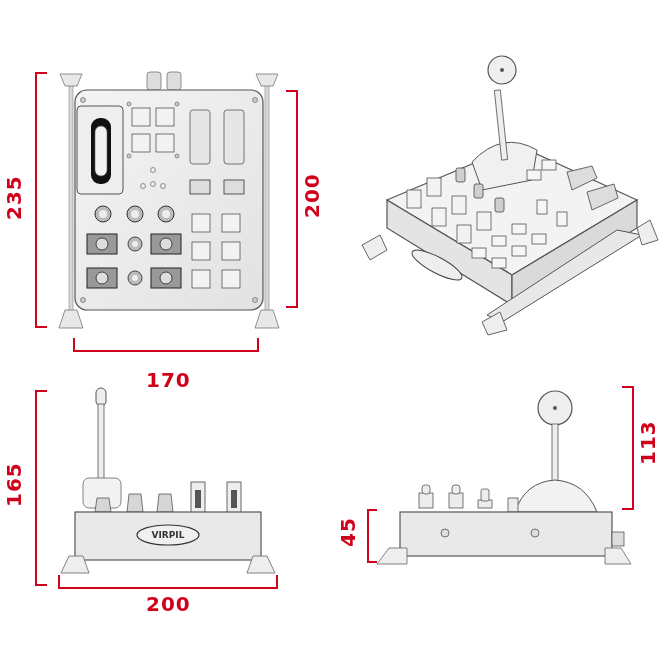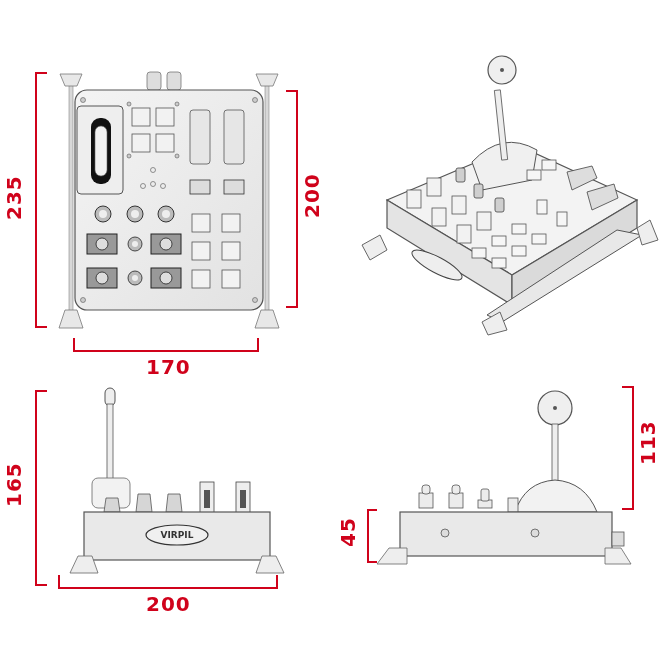--- a/index.html
+++ b/index.html
@@ -95,21 +95,21 @@
       <circle cx="74" cy="90" r="2"></circle>
         <circle cx="122" cy="90" r="2"></circle>
     </g>
   </svg>
 </div>
 <div class="dim-v" style="left:35px;top:72px;width:12px;height:256px;"></div>
 <div class="dim-label rot" style="left:-6px;top:188px;width:40px;text-align:center;">235</div>
 <div class="dim-v right" style="left:286px;top:90px;width:12px;height:218px;"></div>
 <div class="dim-label rot" style="left:292px;top:186px;width:40px;text-align:center;">200</div>
 <div class="dim-h" style="left:73px;top:338px;width:186px;height:14px;"></div>
-<div class="dim-label" style="left:146px;top:355px;">170</div>
+<div class="dim-label" style="left:146px;top:368px;">170</div>
 
 <div class="view" style="left:352px;top:50px;width:310px;height:300px;">
   <svg width="310" height="300" viewBox="0 0 310 300">
 
     <path d="M35 150 L165 95 L285 150 L160 225 Z" fill="#f3f3f3" stroke="#555" stroke-width="1.2"></path>
     <path d="M35 150 L35 178 L160 255 L160 225 Z" fill="#e4e4e4" stroke="#555" stroke-width="1.2"></path>
     <path d="M160 225 L160 255 L285 178 L285 150 Z" fill="#dadada" stroke="#555" stroke-width="1.2"></path>
 
     <path d="M135 265 L265 180 L290 185 L150 272 Z" fill="#e8e8e8" stroke="#555" stroke-width="1"></path>
 
@@ -151,21 +151,21 @@
       <rect x="205" y="162" width="10" height="14"></rect>
     </g>
 
     <path d="M215 122 L240 116 L245 128 L220 140 Z" fill="#ddd" stroke="#444" stroke-width="0.8"></path>
     <path d="M235 142 L262 134 L266 148 L240 160 Z" fill="#ddd" stroke="#444" stroke-width="0.8"></path>
 
     <ellipse cx="85" cy="215" rx="28" ry="8" fill="#eee" stroke="#444" stroke-width="1" transform="rotate(28 85 215)"></ellipse>
   </svg>
 </div>
 
-<div class="view" style="left:64px;top:380px;width:230px;height:200px;">
+<div class="view" style="left:55px;top:380px;width:230px;height:200px;">
   <svg width="230" height="200" viewBox="0 0 230 200">
 
     <rect x="41" y="8" width="10" height="18" rx="5" fill="#eee" stroke="#555" stroke-width="1"></rect>
     <rect x="43" y="24" width="6" height="80" fill="#eee" stroke="#555" stroke-width="0.8"></rect>
     <rect x="28" y="98" width="38" height="30" rx="6" fill="#f2f2f2" stroke="#666" stroke-width="0.8"></rect>
 
     <g fill="#d6d6d6" stroke="#555" stroke-width="0.8">
       <path d="M42 118 L40 132 L56 132 L54 118 Z"></path>
       <path d="M74 114 L72 132 L88 132 L86 114 Z"></path>
       <path d="M104 114 L102 132 L118 132 L116 114 Z"></path>

